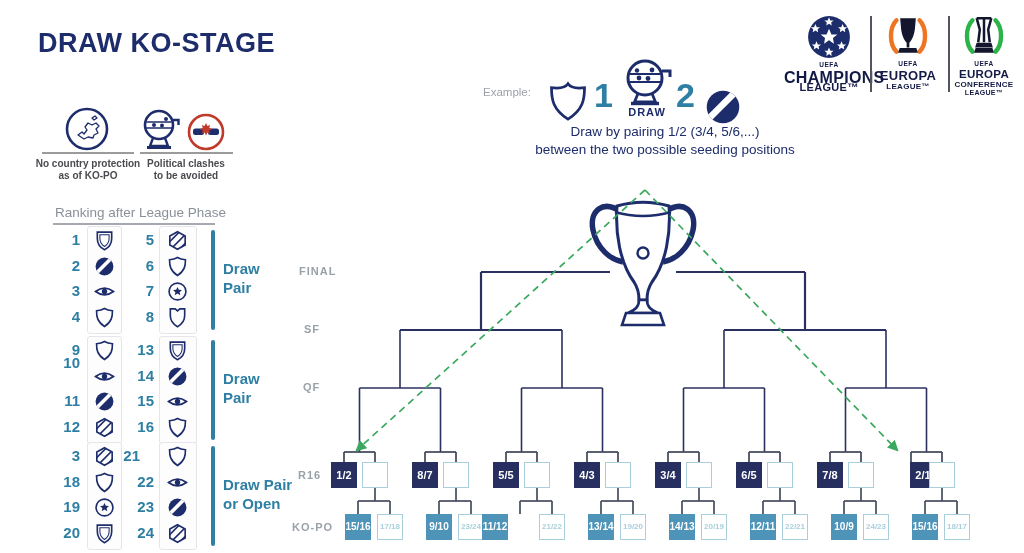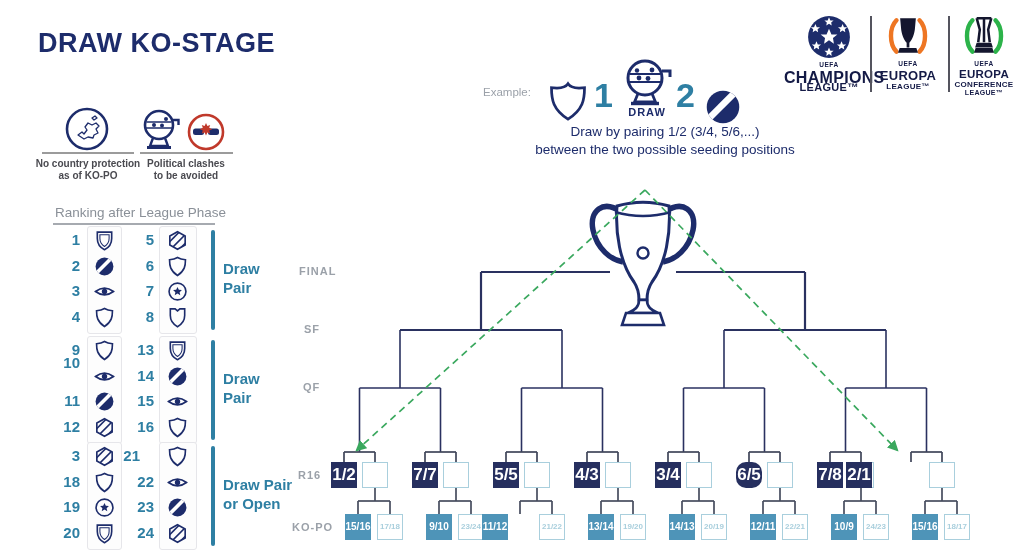--- a/index.html
+++ b/index.html
@@ -28,21 +28,21 @@
   .ex-num{font-size:34px;font-weight:bold;color:var(--teal);}
   #draw-word{left:618px;top:106px;width:58px;text-align:center;font-size:11px;font-weight:bold;letter-spacing:1px;color:var(--navy);}
   .ex-cap{left:470px;width:390px;text-align:center;font-size:13.5px;font-weight:500;color:var(--navy);}
   
   .logo-uefa{font-size:6.5px;font-weight:bold;color:#141a46;text-align:center;letter-spacing:.5px;}
   .logo-big{font-weight:bold;color:#141a46;text-align:center;letter-spacing:.3px;}
   .logo-sep{width:1.5px;background:#54545e;}
   
   .bk-label{font-size:11px;font-weight:bold;color:var(--gray);letter-spacing:1px;}
   .bk-box{position:absolute;width:26px;height:26px;text-align:center;}
-  .bk-filled{background:var(--box-navy);color:#fff;font-size:17px;font-weight:bold;line-height:26px;}
+  .bk-filled{background:var(--box-navy);color:#fff;font-size:11px;font-weight:bold;line-height:26px;}
   .bk-open{background:#fff;border:1.5px solid var(--lite);}
   .kp-seed{background:var(--kopo-teal);color:#fff;font-size:10px;font-weight:bold;line-height:26px;}
   .kp-open{background:#fff;border:1.5px solid var(--lite);color:var(--lite);font-size:8px;font-weight:bold;line-height:23px;}
 </style>
 </head>
 <body>
 
 <svg width="0" height="0" style="position:absolute" aria-hidden="true">
   <defs>
     <clipPath id="cp-ball">
@@ -418,41 +418,41 @@
     <line x1="645" y1="190" x2="357" y2="450" marker-end="url(#arr)"></line>
     <line x1="645" y1="190" x2="897" y2="450" marker-end="url(#arr)"></line>
   </g>
 </svg>
 
 <div class="abs" id="bracket-boxes" style="left:0;top:0;width:1024px;height:553px">
     <div class="bk-box bk-filled" style="left: 331px; top: 462px;">1/2</div>
     <div class="bk-box bk-open" style="left: 362px; top: 462px;"></div>
     <div class="bk-box kp-seed" style="left: 345px; top: 514px;">15/16</div>
     <div class="bk-box kp-open" style="left: 377px; top: 514px;">17/18</div>
-    <div class="bk-box bk-filled" style="left: 412px; top: 462px;">7/7</div>
+    <div class="bk-box bk-filled" style="left: 412px; top: 462px;">8/7</div>
     <div class="bk-box bk-open" style="left: 443px; top: 462px;"></div>
     <div class="bk-box kp-seed" style="left: 426px; top: 514px;">9/10</div>
     <div class="bk-box kp-open" style="left: 458px; top: 514px;">23/24</div>
     <div class="bk-box bk-filled" style="left: 493px; top: 462px;">5/5</div>
     <div class="bk-box bk-open" style="left: 524px; top: 462px;"></div>
     <div class="bk-box kp-seed" style="left: 482px; top: 514px;">11/12</div>
     <div class="bk-box kp-open" style="left: 539px; top: 514px;">21/22</div>
     <div class="bk-box bk-filled" style="left: 574px; top: 462px;">4/3</div>
     <div class="bk-box bk-open" style="left: 605px; top: 462px;"></div>
     <div class="bk-box kp-seed" style="left: 588px; top: 514px;">13/14</div>
     <div class="bk-box kp-open" style="left: 620px; top: 514px;">19/20</div>
     <div class="bk-box bk-filled" style="left: 655px; top: 462px;">3/4</div>
     <div class="bk-box bk-open" style="left: 686px; top: 462px;"></div>
     <div class="bk-box kp-seed" style="left: 669px; top: 514px;">14/13</div>
     <div class="bk-box kp-open" style="left: 701px; top: 514px;">20/19</div>
-    <div class="bk-box bk-filled" style="left: 736px; top: 462px; border-radius: 10px;">6/5</div>
+    <div class="bk-box bk-filled" style="left: 736px; top: 462px;">6/5</div>
     <div class="bk-box bk-open" style="left: 767px; top: 462px;"></div>
     <div class="bk-box kp-seed" style="left: 750px; top: 514px;">12/11</div>
     <div class="bk-box kp-open" style="left: 782px; top: 514px;">22/21</div>
     <div class="bk-box bk-filled" style="left: 817px; top: 462px;">7/8</div>
     <div class="bk-box bk-open" style="left: 848px; top: 462px;"></div>
     <div class="bk-box kp-seed" style="left: 831px; top: 514px;">10/9</div>
     <div class="bk-box kp-open" style="left: 863px; top: 514px;">24/23</div>
-    <div class="bk-box bk-filled" style="left: 846px; top: 462px;">2/1</div>
+    <div class="bk-box bk-filled" style="left: 910px; top: 462px;">2/1</div>
     <div class="bk-box bk-open" style="left: 929px; top: 462px;"></div>
     <div class="bk-box kp-seed" style="left: 912px; top: 514px;">15/16</div>
     <div class="bk-box kp-open" style="left: 944px; top: 514px; text-align: center;">18/17</div>
   </div>
 
 </body></html>

